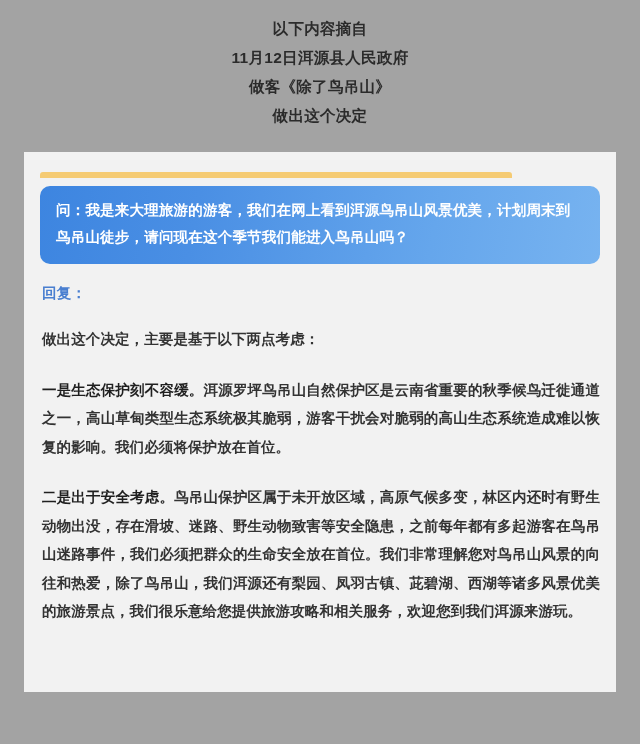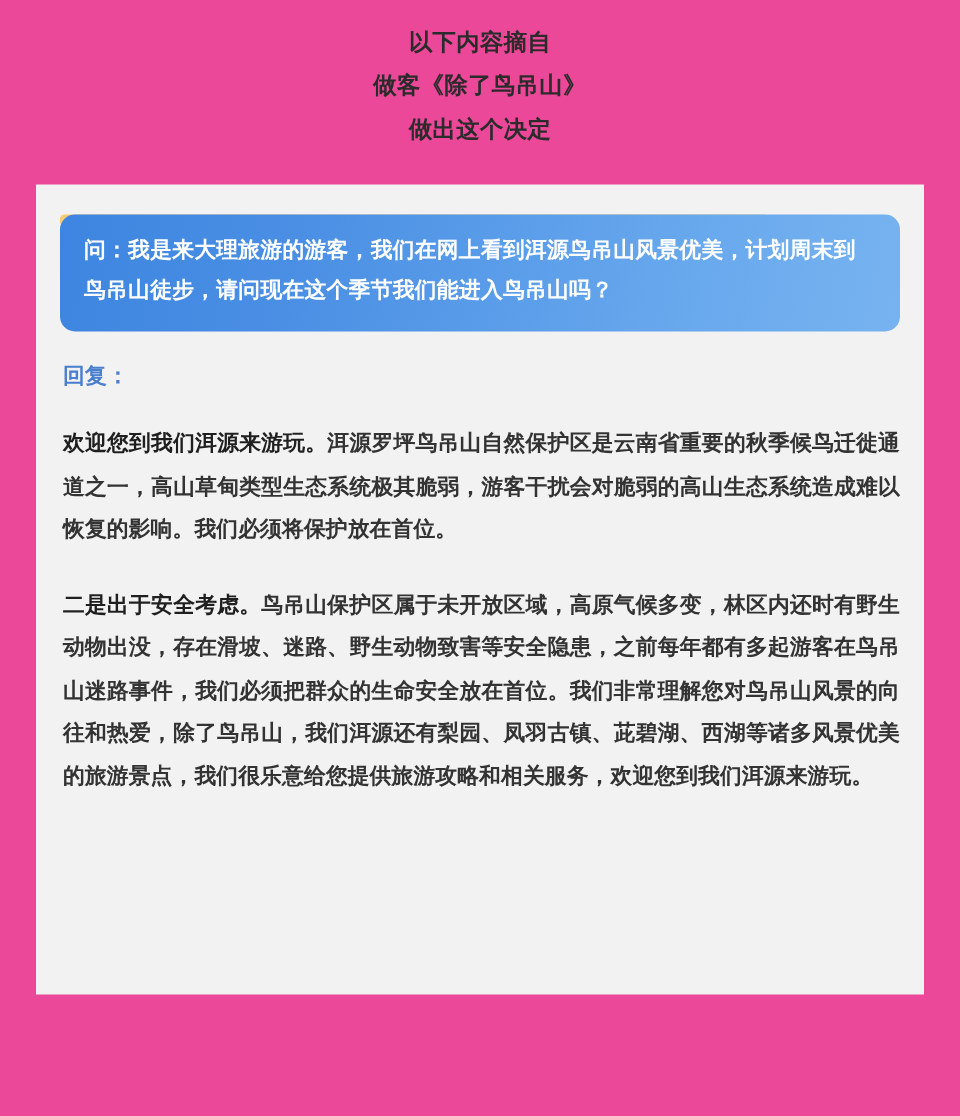--- a/index.html
+++ b/index.html
@@ -12,21 +12,21 @@
     background: #ffffff;
     font-family: "Liberation Sans", "DejaVu Sans", sans-serif;
     -webkit-font-smoothing: antialiased;
     overflow: hidden;
   }
 
   .page {
     position: relative;
     width: 640px;
     height: 744px;
-    background: #ec4899;
+    background: #a3a3a3;
     box-sizing: border-box;
   }
 
   
   .header {
     padding: 14px 0 10px 0;
     text-align: center;
   }
   .header-line {
     color: #2b2b2b;
@@ -44,21 +44,21 @@
     background: #f2f2f2;
     padding: 20px 16px 26px 16px;
     box-sizing: border-box;
     min-height: 540px;
   }
 
   
   .q-wrap {
     position: relative;
     margin: 0 0 0 0;
-    padding-top: 0;
+    padding-top: 14px;
   }
   .q-accent {
     position: absolute;
     top: 0px;
     left: 0px;
     width: 472px;
     height: 6px;
     background: #f3c濃;
     background: #f5cb73;
     border-radius: 3px 3px 0 0;
@@ -110,39 +110,43 @@
     color: #1f1f1f;
   }
 </style>
 </head>
 <body>
 
 <div class="page">
 
   <div class="header">
     <div class="header-line">以下内容摘自</div>
+    <div class="header-line">11月12日洱源县人民政府</div>
     <div class="header-line">做客《除了鸟吊山》</div>
     <div class="header-line">做出这个决定</div>
   </div>
 
   <div class="card">
 
     <div class="q-wrap">
       <div class="q-accent"></div>
       <div class="q-bubble">
         <p class="q-text">问：我是来大理旅游的游客，我们在网上看到洱源鸟吊山风景优美，计划周末到鸟吊山徒步，请问现在这个季节我们能进入鸟吊山吗？</p>
       </div>
     </div>
 
     <div class="reply-label">回复：</div>
 
 
+    <p class="body-p gap">
+      <span>做出这个决定，主要是基于以下两点考虑：</span>
+    </p>
 
     <p class="body-p gap">
-      <span class="lead">欢迎您到我们洱源来游玩。</span><span>洱源罗坪鸟吊山自然保护区是云南省重要的秋季候鸟迁徙通道之一，高山草甸类型生态系统极其脆弱，游客干扰会对脆弱的高山生态系统造成难以恢复的影响。我们必须将保护放在首位。</span>
+      <span class="lead">一是生态保护刻不容缓。</span><span>洱源罗坪鸟吊山自然保护区是云南省重要的秋季候鸟迁徙通道之一，高山草甸类型生态系统极其脆弱，游客干扰会对脆弱的高山生态系统造成难以恢复的影响。我们必须将保护放在首位。</span>
     </p>
 
     <p class="body-p gap">
       <span class="lead">二是出于安全考虑。</span><span>鸟吊山保护区属于未开放区域，高原气候多变，林区内还时有野生动物出没，存在滑坡、迷路、野生动物致害等安全隐患，之前每年都有多起游客在鸟吊山迷路事件，我们必须把群众的生命安全放在首位。我们非常理解您对鸟吊山风景的向往和热爱，除了鸟吊山，我们洱源还有梨园、凤羽古镇、茈碧湖、西湖等诸多风景优美的旅游景点，我们很乐意给您提供旅游攻略和相关服务，欢迎您到我们洱源来游玩。</span>
     </p>
 
   </div>
 </div>
 
 </body></html>

